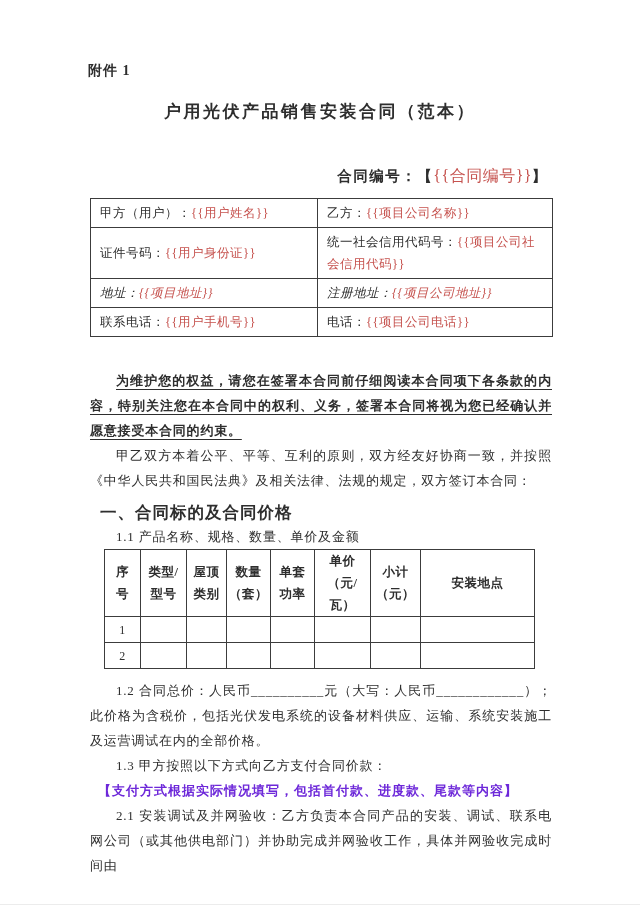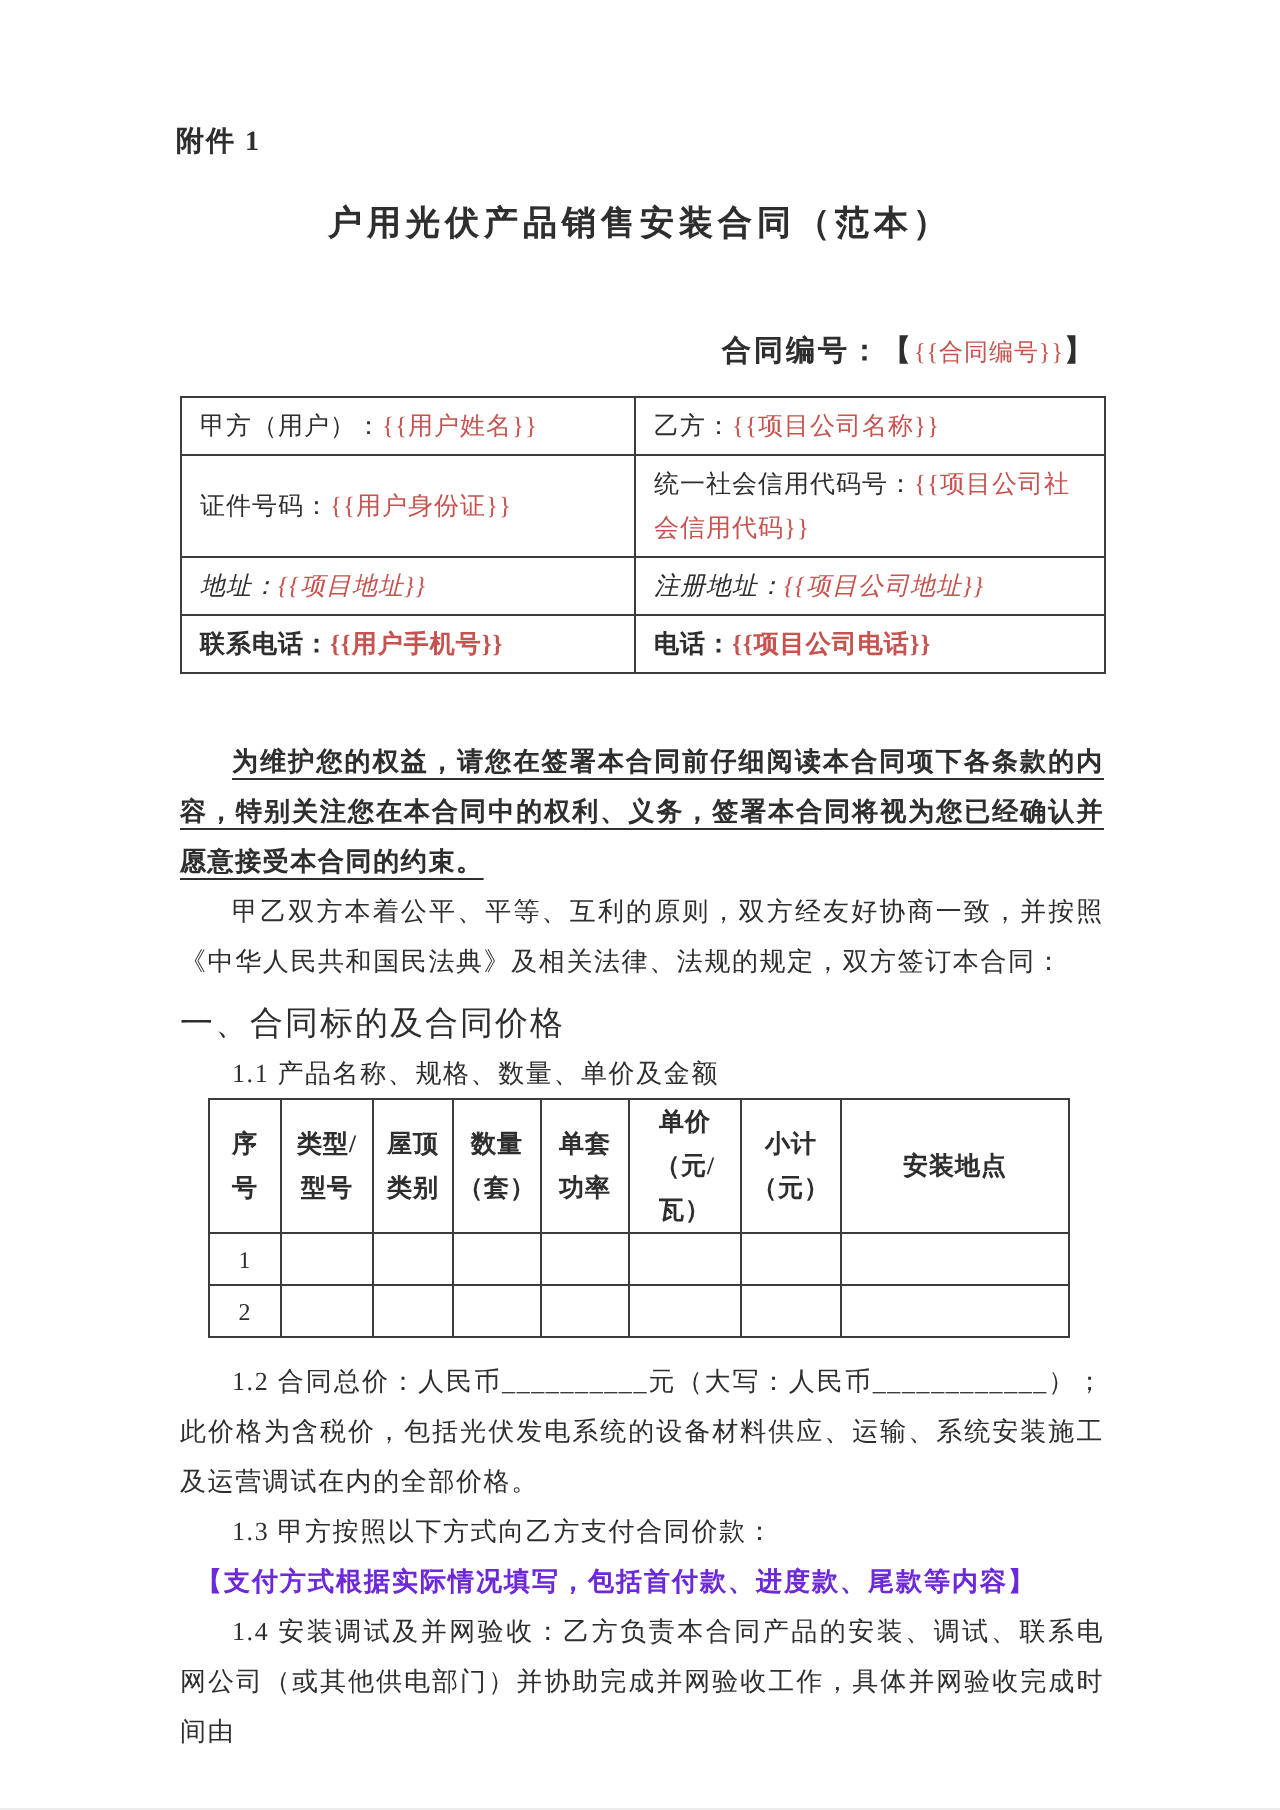--- a/index.html
+++ b/index.html
@@ -33,21 +33,21 @@
     font-weight: bold;
     letter-spacing: 2.5px;
   }
   .contract-no {
     position: absolute;
     right: 92px; top: 166px;
     font-size: 14.5px;
     font-weight: bold;
     letter-spacing: 1.5px;
   }
-  .contract-no .red { font-size: 12px; font-weight: normal; letter-spacing: 0.5px; margin-top: 12px; }
+  .contract-no .red { font-size: 16px; font-weight: normal; letter-spacing: 0.5px; margin-top: 12px; }
 
   table { border-collapse: collapse; }
 
   .party-table {
     position: absolute;
     left: 90px; top: 198px;
     width: 462px;
     table-layout: fixed;
   }
   .party-table td {
@@ -56,45 +56,46 @@
     letter-spacing: 0.5px;
     padding: 3px 6px 3px 9px;
     vertical-align: middle;
     line-height: 22px;
   }
   .party-table col.c-left  { width: 227px; }
   .party-table col.c-right { width: 235px; }
   .party-table tr:nth-child(1) td { height: 16px; }
   .party-table tr:nth-child(2) td { height: 51px; }
   .party-table tr:nth-child(3) td { height: 28px; font-style: italic; }
-  .party-table tr:nth-child(4) td { height: 29px; font-weight: bold; }
+  .party-table tr:nth-child(4) td { height: 29px; }
 
   .body-flow {
     position: absolute;
     left: 90px; top: 368px;
     width: 462px;
     font-size: 13px;
     line-height: 25px;
     letter-spacing: 0.8px;
     text-align: justify;
   }
   .para-indent { text-indent: 2em; font-family: Liberation Serif, serif; }
   .notice {
     font-weight: bold;
     text-decoration: underline;
     text-underline-offset: 4px;
     text-decoration-thickness: 1px;
   }
   .sec-heading {
     margin-top: 7px;
     font-size: 16.5px;
-    font-weight: normal;
+    font-weight: bold;
     letter-spacing: 1px;
     line-height: 24px;
     font-family: "Liberation Sans", "DejaVu Sans", sans-serif;
+    margin-left: 10px;
   }
   .line-1-1 { line-height: 25px; }
   .product-name-line { line-height: 22px; }
 
   .product-table {
     margin-left: 14px;
     width: 430px;
     table-layout: fixed;
   }
   .product-table td, .product-table th {
@@ -215,17 +216,17 @@
       </tr>
     </tbody>
       </table>
 
     <p class="para-indent para-1-2">1.2 合同总价：人民币__________元（大写：人民币____________）；此价格为含税价，包括光伏发电系统的设备材料供应、运输、系统安装施工及运营调试在内的全部价格。</p>
 
     <p class="para-indent">1.3 甲方按照以下方式向乙方支付合同价款：</p>
 
     <p class="payment-note">【支付方式根据实际情况填写，包括首付款、进度款、尾款等内容】</p>
 
-    <p class="para-indent">1.4 安装调试及并网验收：乙方负责本合同产品的安装、调试、联系电网公司（或其他供电部门）并协助完成并网验收工作，具体并网验收完成时间由</p>
+    <p class="para-indent">2.1 安装调试及并网验收：乙方负责本合同产品的安装、调试、联系电网公司（或其他供电部门）并协助完成并网验收工作，具体并网验收完成时间由</p>
 
   </div>
 
 </div>
 
 </body></html>

